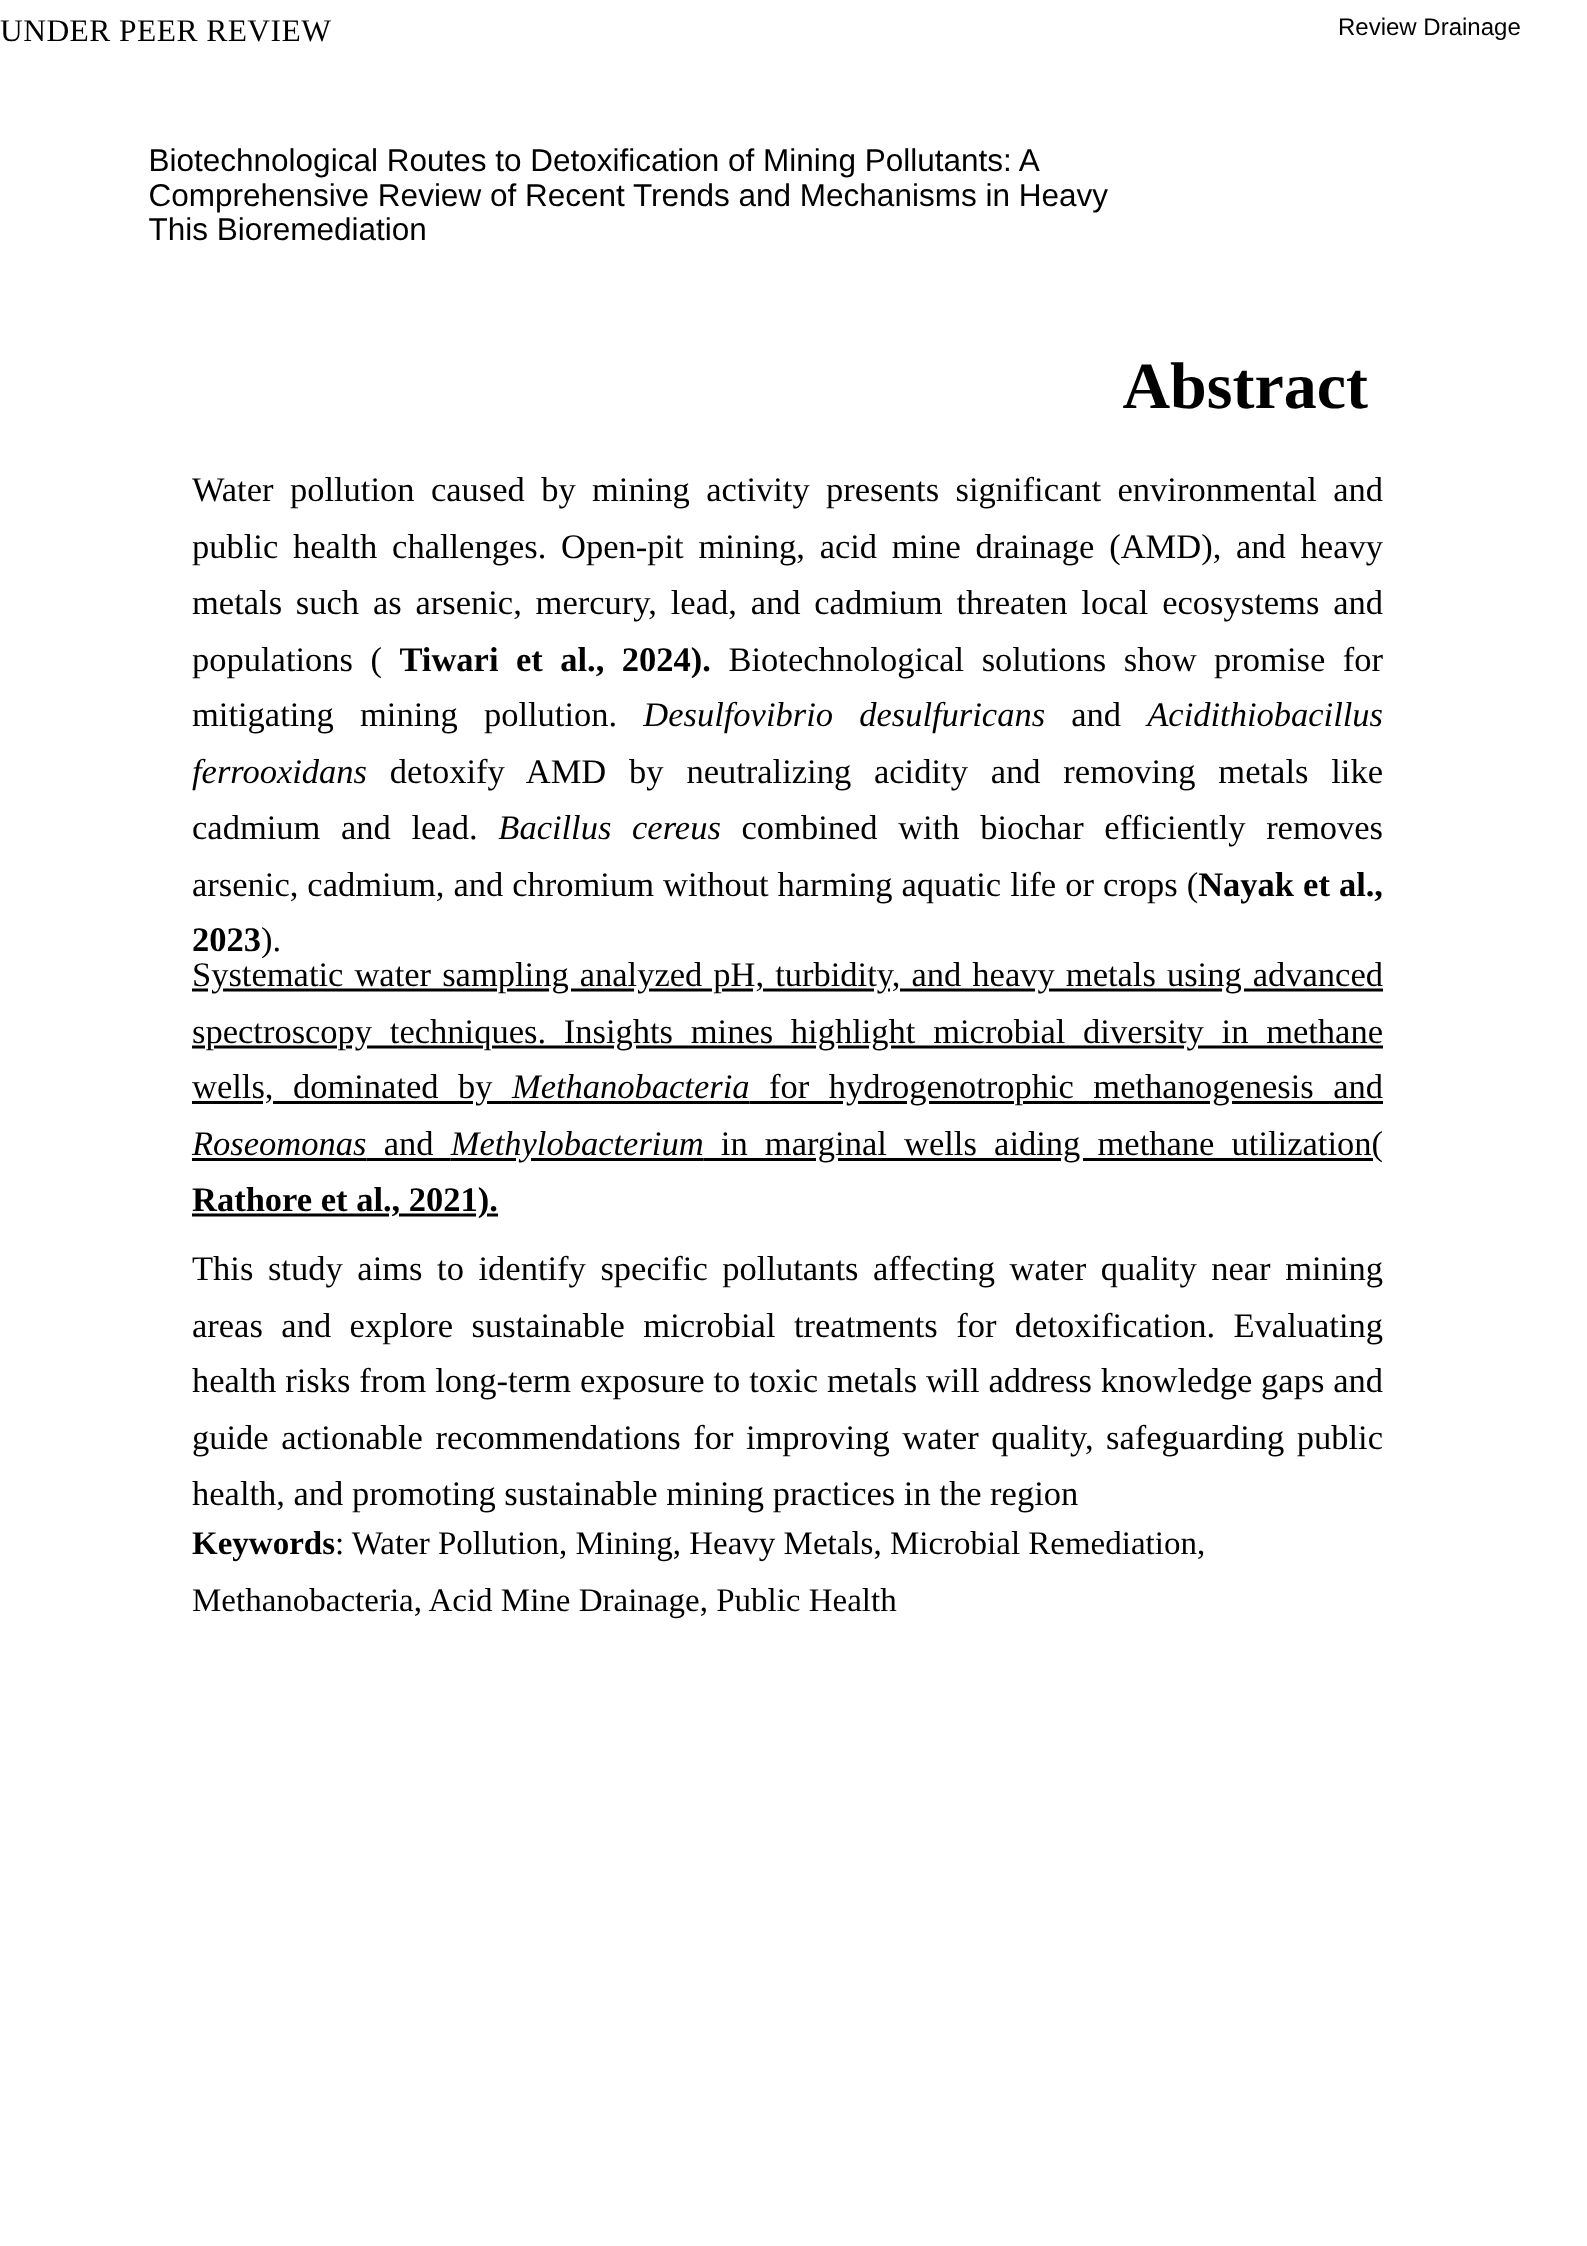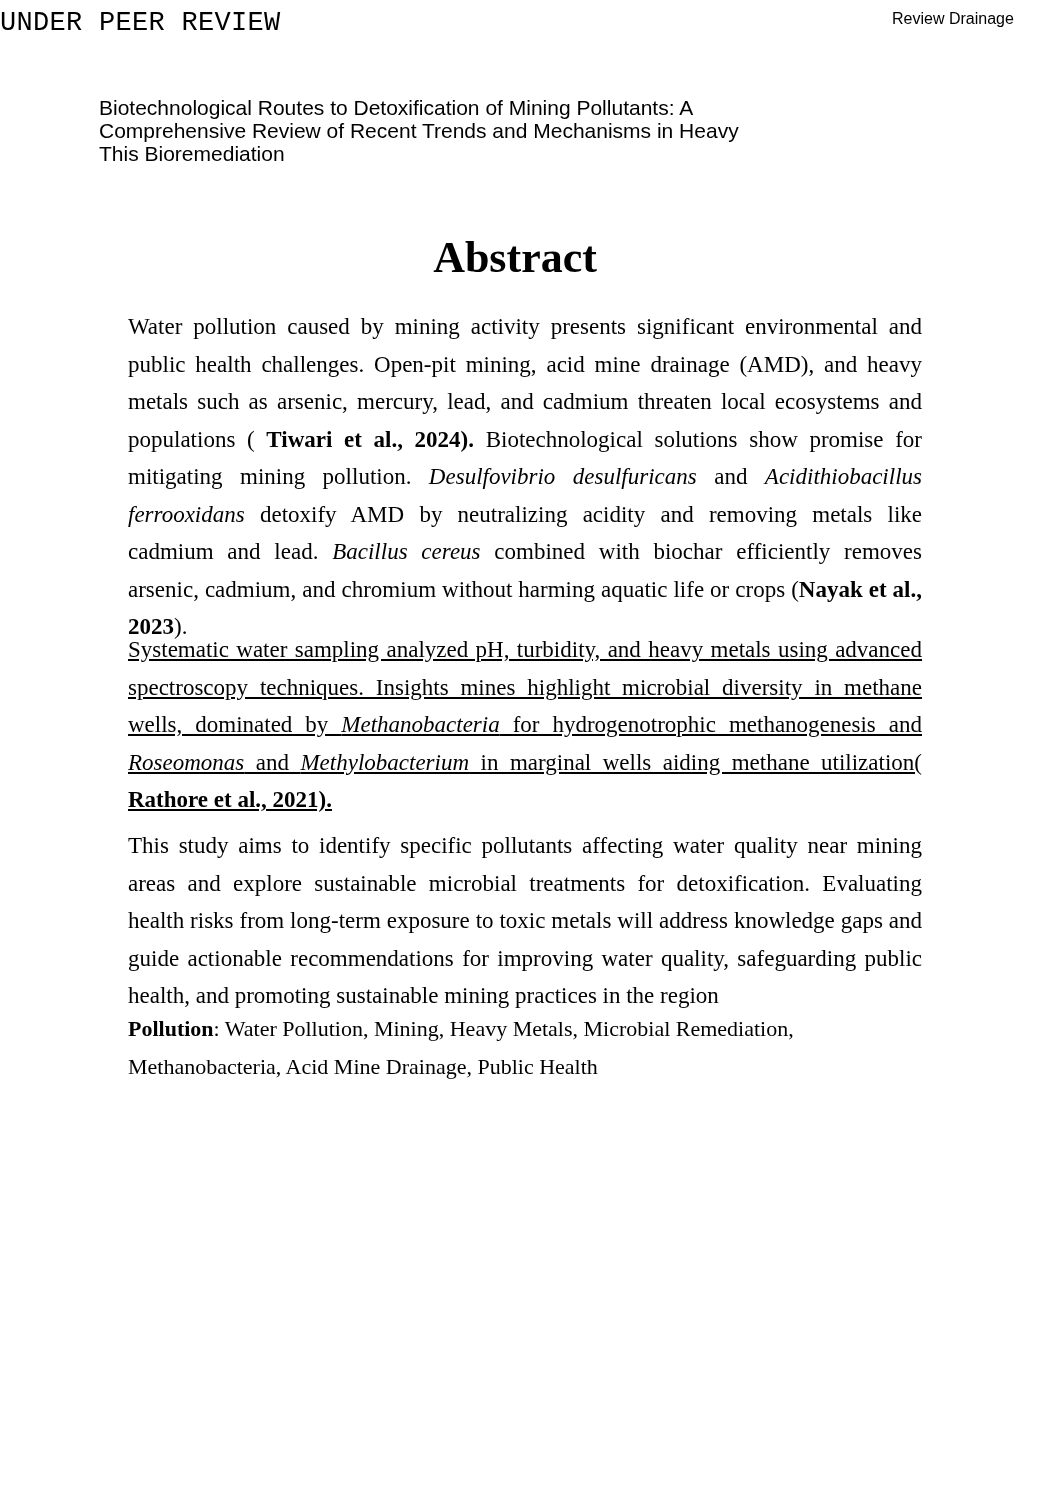--- a/index.html
+++ b/index.html
@@ -9,22 +9,22 @@
     width: 1058px;
     height: 1497px;
     overflow: hidden;
     color: #000000;
     font-family: "Liberation Serif", serif;
   }
   .watermark {
     position: absolute;
     left: 0px;
     top: 8px;
-    font-family: Liberation Mono, monospace;
-    font-size: 27px;
+    font-family: Liberation Serif, serif;
+    font-size: 21px;
     letter-spacing: 0.3px;
     white-space: nowrap;
   }
   .article-type {
     position: absolute;
     left: 892px;
     top: 10px;
     font-family: "Liberation Sans", sans-serif;
     font-size: 16px;
     white-space: nowrap;
@@ -37,21 +37,21 @@
     font-family: "Liberation Sans", sans-serif;
     font-size: 21px;
     line-height: 23px;
     font-weight: 400;
   }
   .abstract-heading {
     position: absolute;
     left: 128px;
     top: 235px;
     width: 794px;
-    text-align: center;
+    text-align: right;
     transform: translateX(-10px);
     font-size: 44px;
     line-height: 45px;
     font-weight: bold;
   }
   .para {
     position: absolute;
     left: 128px;
     width: 794px;
     font-size: 23px;
@@ -84,13 +84,13 @@
 <div class="paper-title">Biotechnological Routes to Detoxification of Mining Pollutants: A Comprehensive Review of Recent Trends and Mechanisms in Heavy This Bioremediation</div>
 
 <div class="abstract-heading">Abstract</div>
 
 <div class="para p1"><span>Water pollution caused by mining activity presents significant environmental and public health challenges. Open-pit mining, acid mine drainage (AMD), and heavy metals such as arsenic, mercury, lead, and cadmium threaten local ecosystems and populations ( </span><span class="b">Tiwari et al., 2024).</span><span> Biotechnological solutions show promise for mitigating mining pollution. </span><span class="i">Desulfovibrio desulfuricans</span><span> and </span><span class="i">Acidithiobacillus ferrooxidans</span><span> detoxify AMD by neutralizing acidity and removing metals like cadmium and lead. </span><span class="i">Bacillus cereus</span><span> combined with biochar efficiently removes arsenic, cadmium, and chromium without harming aquatic life or crops (</span><span class="b">Nayak et al., 2023</span><span>).</span></div>
 
 <div class="para p2"><span>Systematic water sampling analyzed pH, turbidity, and heavy metals using advanced spectroscopy techniques. Insights mines highlight microbial diversity in methane wells, dominated by </span><span class="i">Methanobacteria</span><span> for hydrogenotrophic methanogenesis and </span><span class="i">Roseomonas</span><span> and </span><span class="i">Methylobacterium</span><span> in marginal wells aiding methane utilization( </span><span class="b">Rathore et al., 2021).</span></div>
 
 <div class="para p3"><span>This study aims to identify specific pollutants affecting water quality near mining areas and explore sustainable microbial treatments for detoxification. Evaluating health risks from long-term exposure to toxic metals will address knowledge gaps and guide actionable recommendations for improving water quality, safeguarding public health, and promoting sustainable mining practices in the region</span></div>
 
-<div class="keywords"><span class="b">Pollution</span><span>: Water Pollution, Mining, Heavy Metals, Microbial Remediation,  Methanobacteria, Acid Mine Drainage, Public Health</span></div>
+<div class="keywords"><span class="b">Keywords</span><span>: Water Pollution, Mining, Heavy Metals, Microbial Remediation,  Methanobacteria, Acid Mine Drainage, Public Health</span></div>
 
 </body></html>

